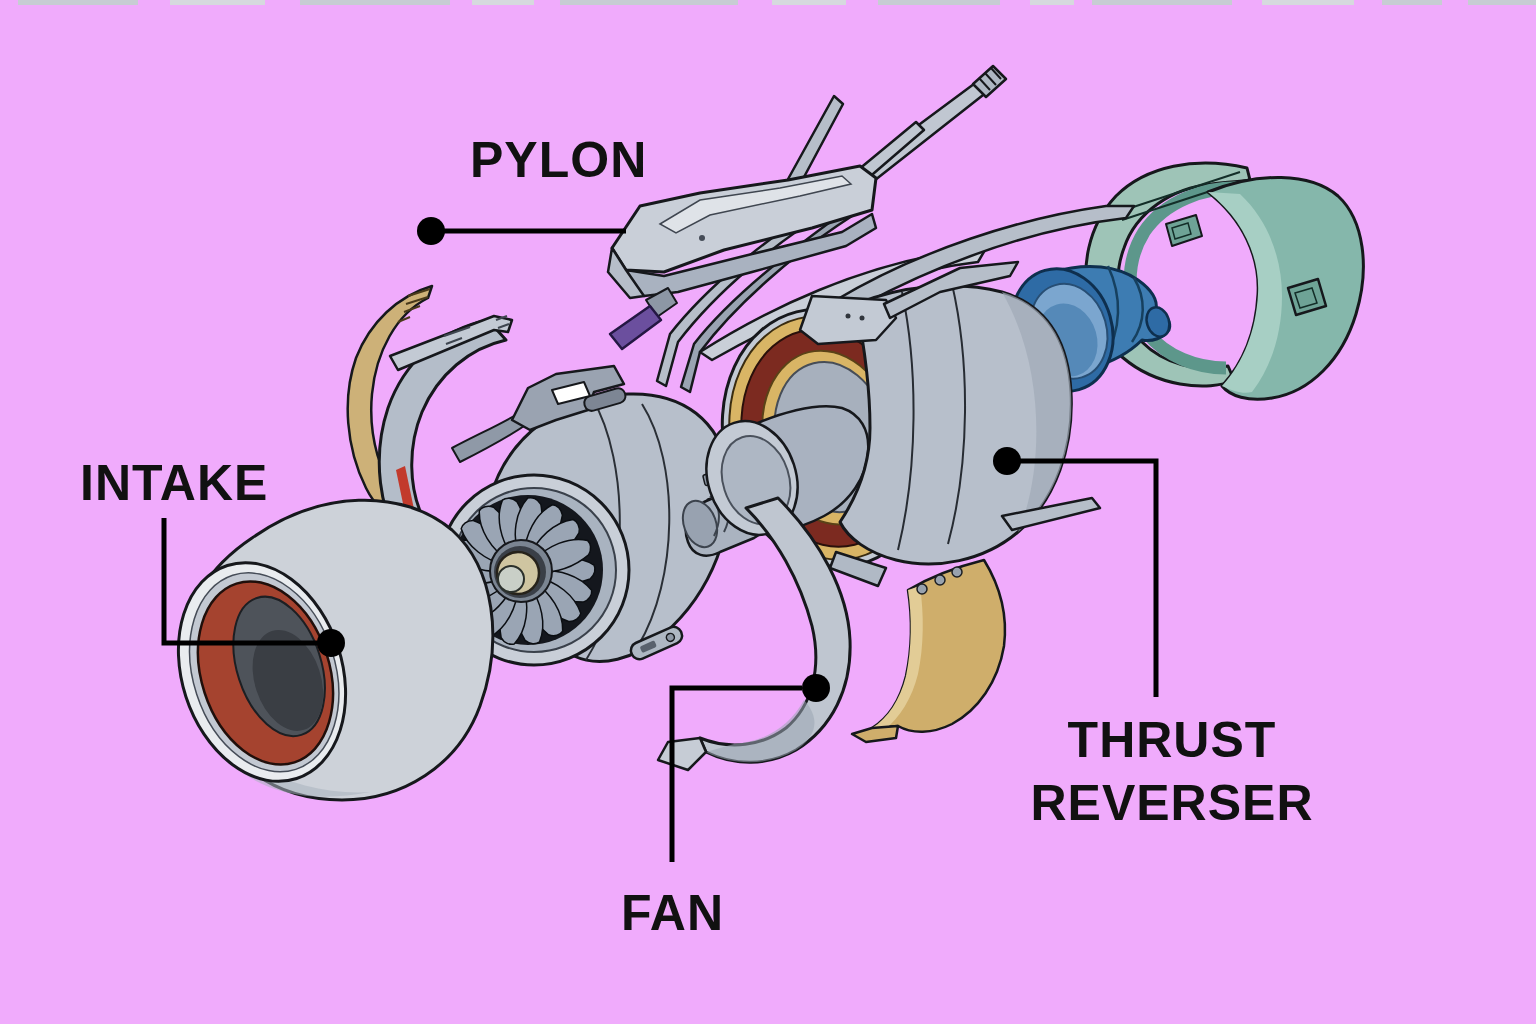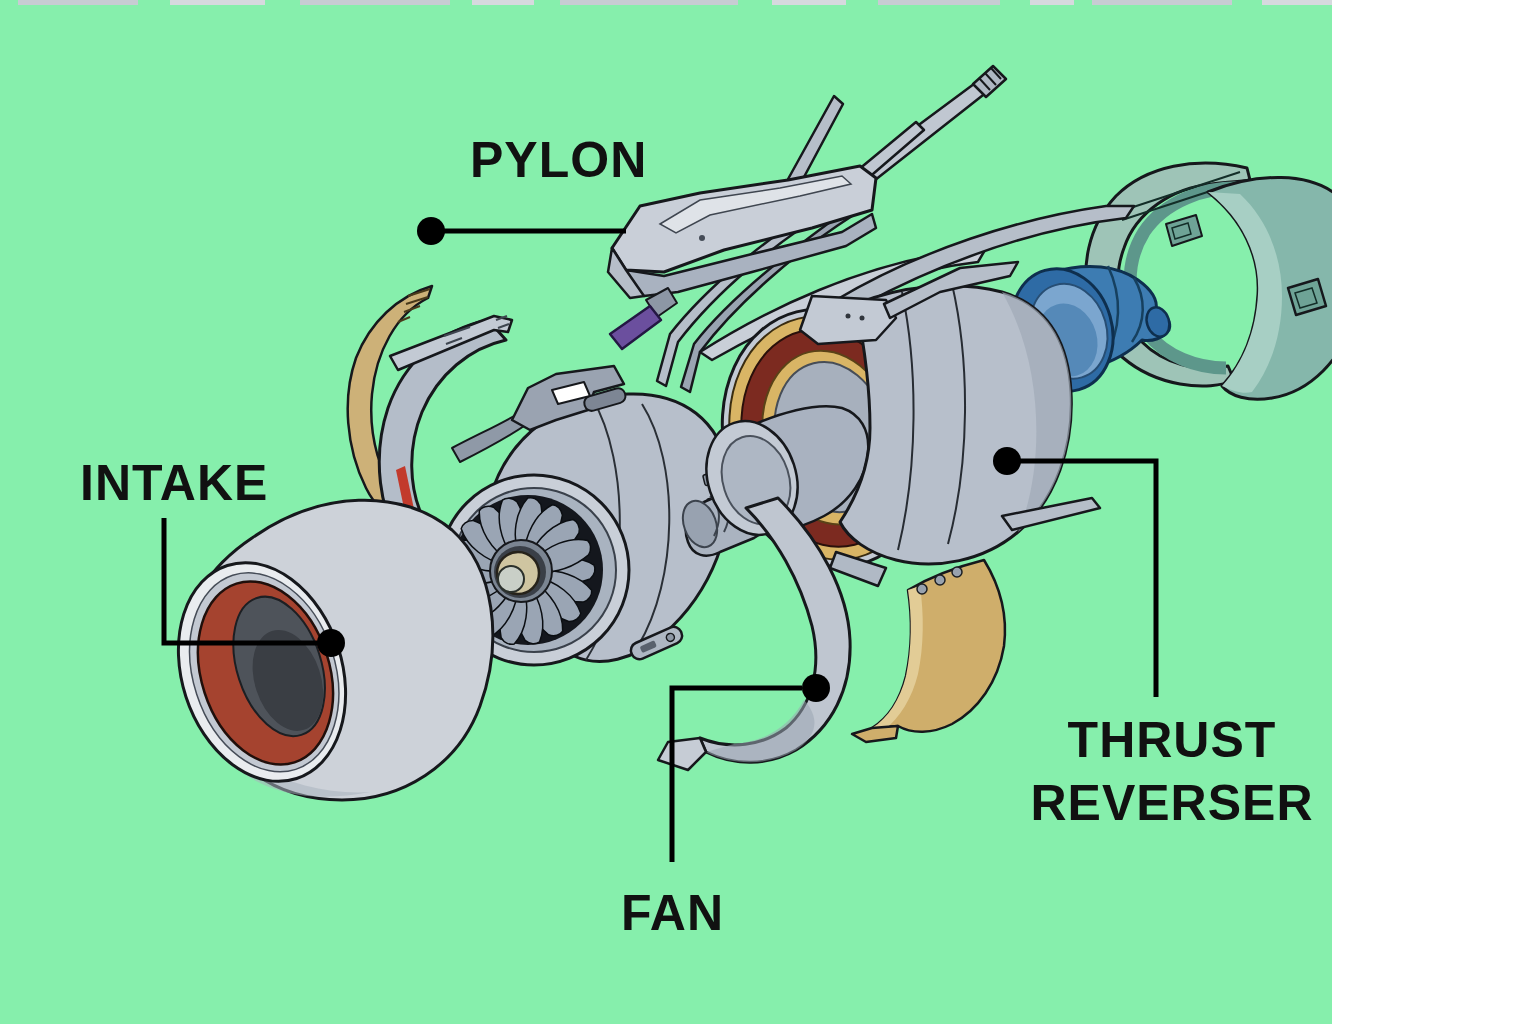--- a/index.html
+++ b/index.html
@@ -1,16 +1,16 @@
 <!DOCTYPE html>
 <html><head>
 <meta charset="utf-8">
 <style>
   html,body{margin:0;padding:0;background:#ffffff;}
-  .stage{position:relative;width:1332px;height:1024px;background:#86efac;overflow:hidden;}
+  .stage{position:relative;width:1536px;height:1024px;background:#f0abfc;overflow:hidden;}
   svg{position:absolute;left:0;top:0;}
   .part-label{font-family:"Liberation Sans","DejaVu Sans",sans-serif;font-weight:bold;font-size:50px;fill:#111111;letter-spacing:1px;}
   .leader{stroke:#000000;stroke-width:5;fill:none;stroke-linecap:butt;}
   .outline{stroke:#16181c;stroke-linejoin:round;}
 </style>
 </head>
 <body>
 
 <div class="stage">
 <svg width="1536" height="1024" viewBox="0 0 1536 1024" xmlns="http://www.w3.org/2000/svg">

